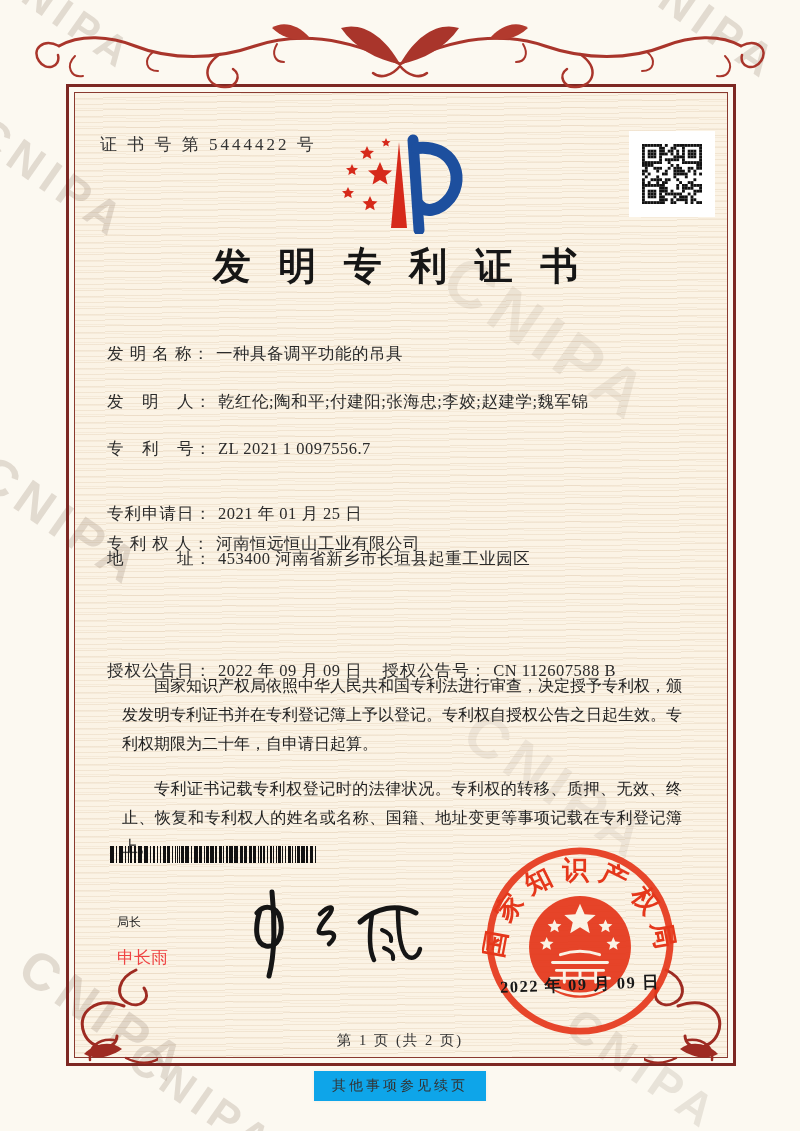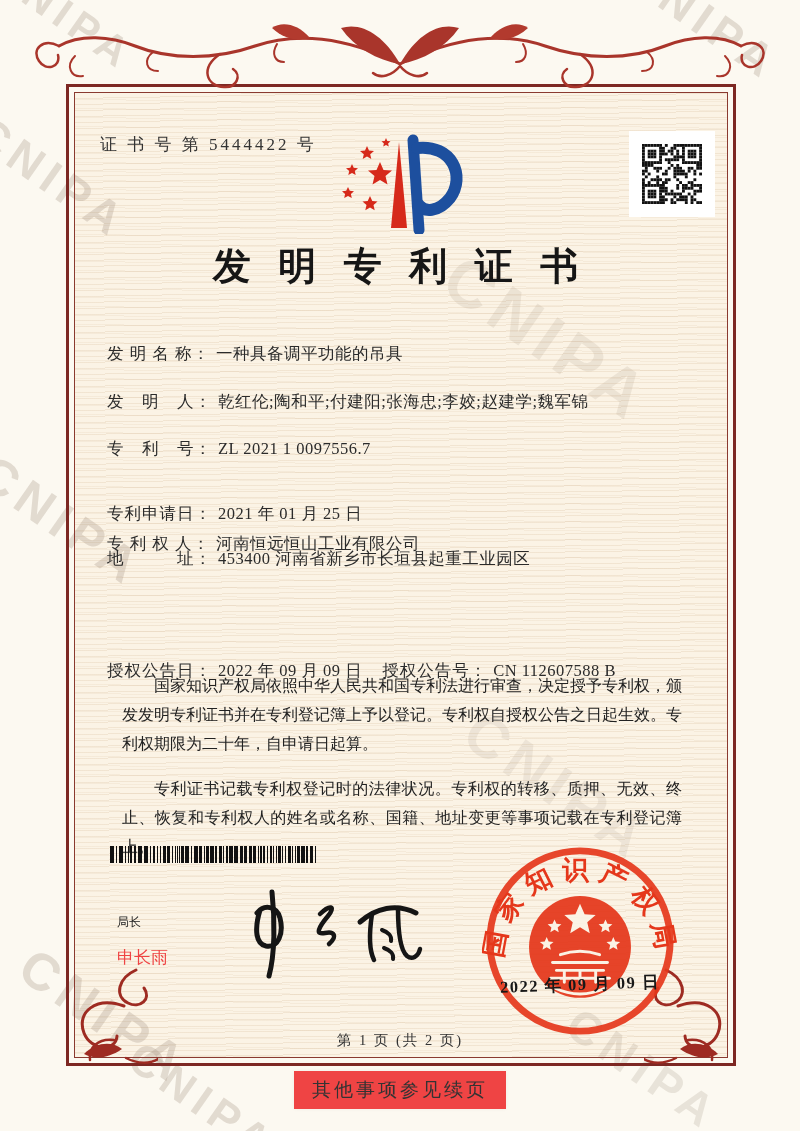--- a/index.html
+++ b/index.html
@@ -36,22 +36,22 @@
   .sig-role{position:absolute;left:117px;top:914px;font-size:12px;color:#222;
             font-family:"Liberation Sans","DejaVu Sans",sans-serif;}
   .sig-name{position:absolute;left:117px;top:946px;font-size:17px;color:#ef4444;
             font-family:"Liberation Sans","DejaVu Sans",sans-serif;}
   .sig-ink{position:absolute;left:232px;top:886px;}
   .seal{position:absolute;left:482px;top:843px;width:196px;height:196px;}
   .seal-date{position:absolute;left:4px;top:131px;width:188px;text-align:center;font-size:16.5px;
              font-weight:bold;color:#181818;letter-spacing:1.5px;transform:rotate(-2deg);white-space:nowrap;}
   .page-ind{position:absolute;left:0;top:1031px;width:100%;text-align:center;font-size:14.5px;
             letter-spacing:2px;color:#333;}
-  .cont-note{position:absolute;left:50%;top:1071px;transform:translateX(-50%);background:#ef4444;
-             padding:6px 18px;font-size:19px;letter-spacing:3px;color:#333;box-shadow:0 0 4px rgba(0,0,0,.05);}
+  .cont-note{position:absolute;left:50%;top:1071px;transform:translateX(-50%);background:#0ea5e9;
+             padding:6px 18px;font-size:14px;letter-spacing:3px;color:#333;box-shadow:0 0 4px rgba(0,0,0,.05);}
 </style>
 </head>
 <body>
 
 <div class="page">
 
   <div class="frame-bg"></div>
 
   <div class="wm" style="left:-18px;top:-10px;font-size:42px;">CNIPA</div>
   <div class="wm" style="left:-36px;top:150px;font-size:46px;">CNIPA</div>

